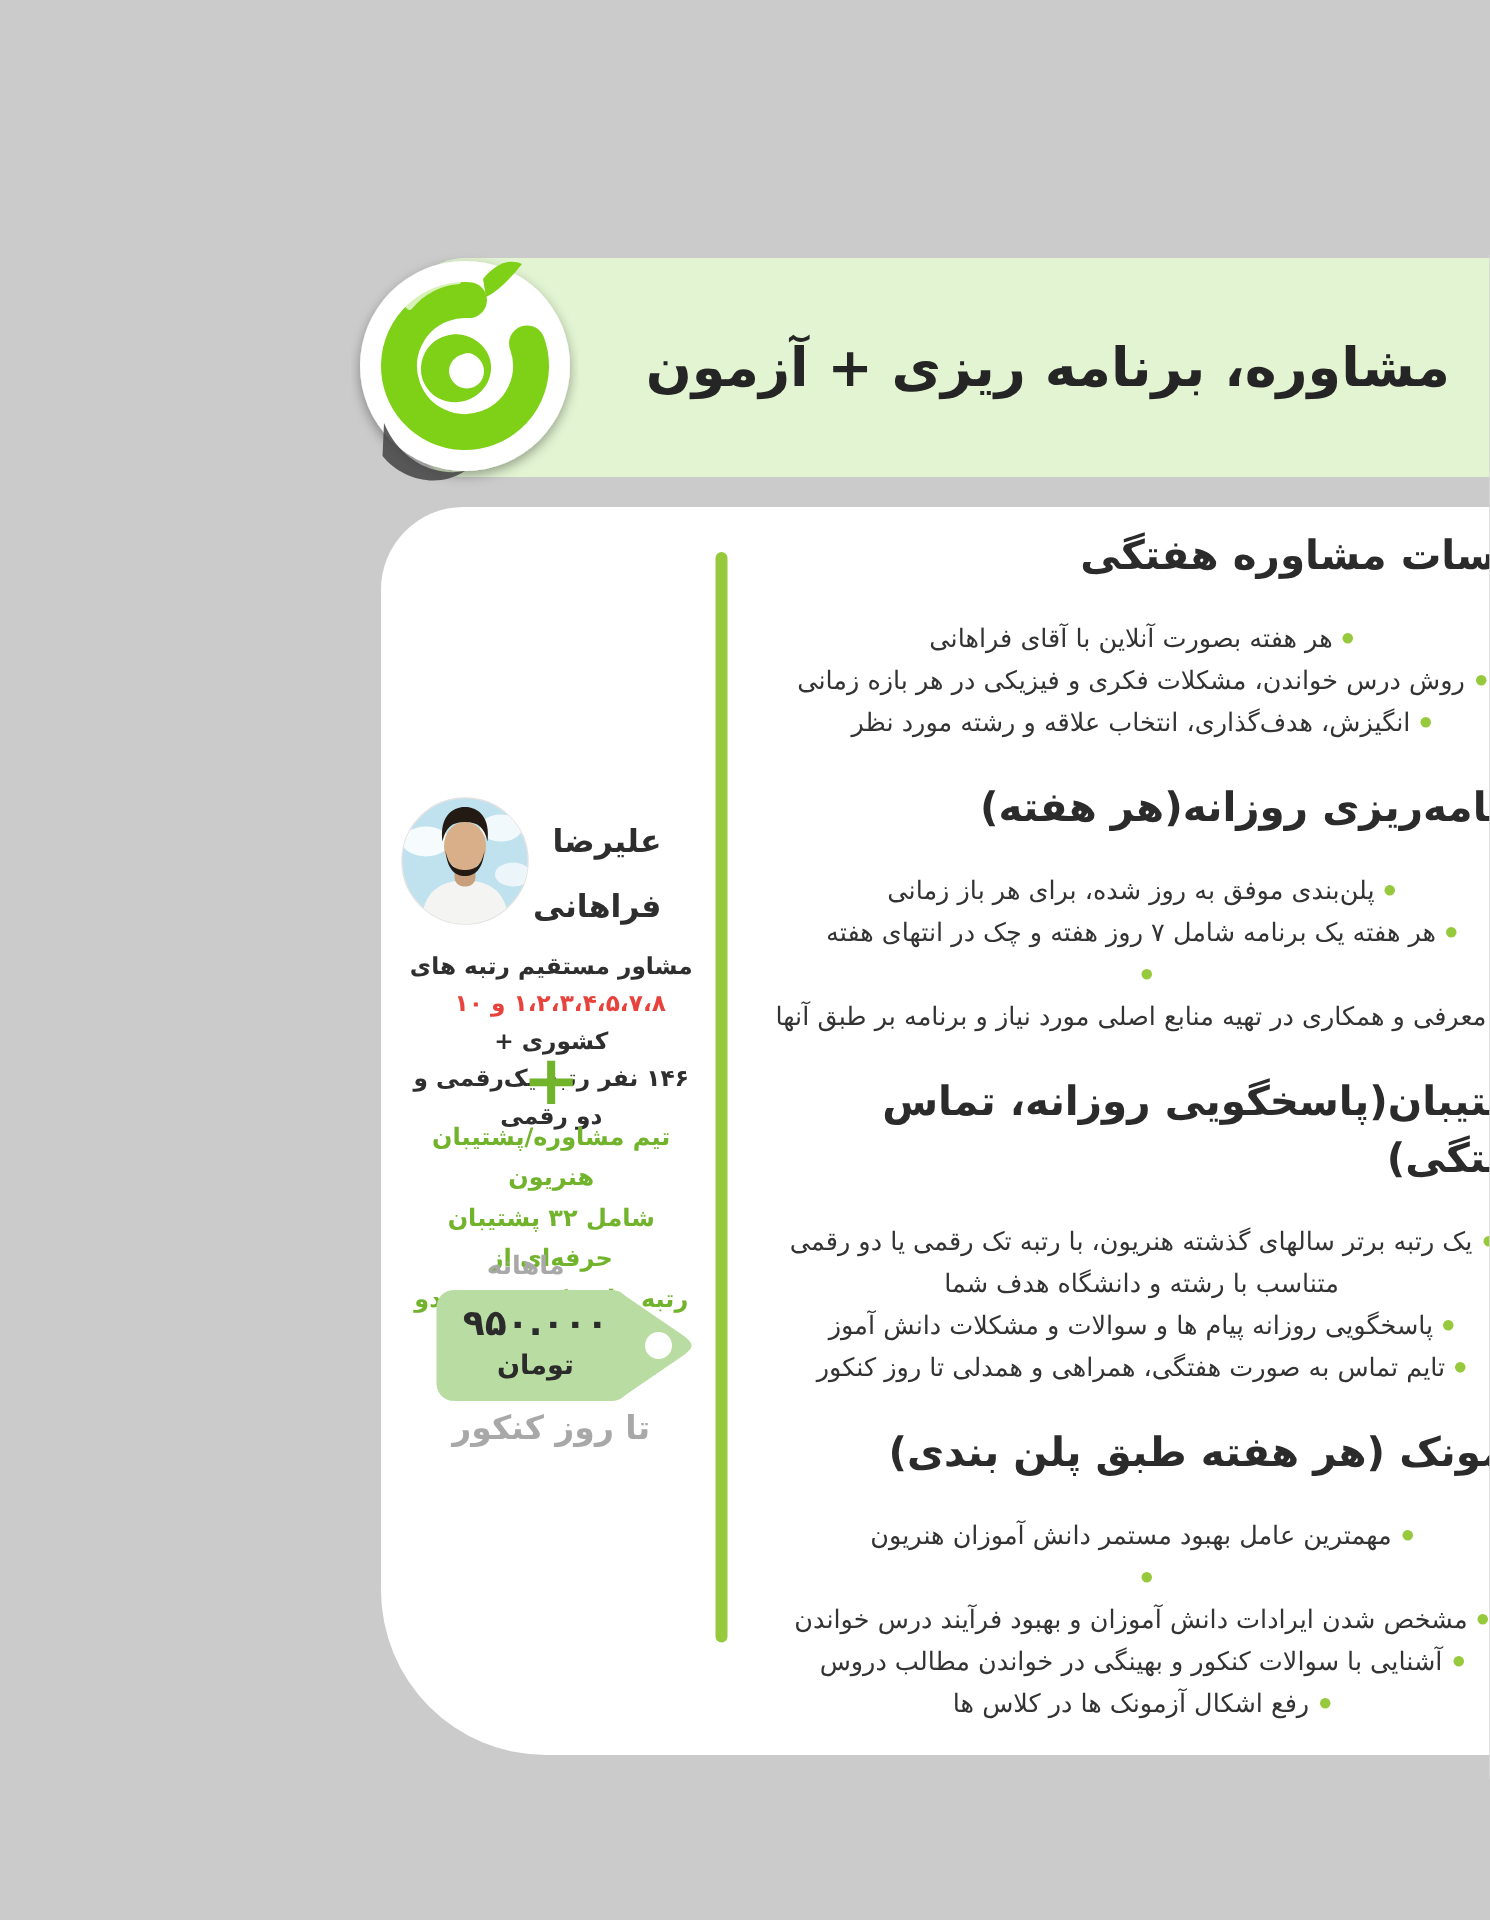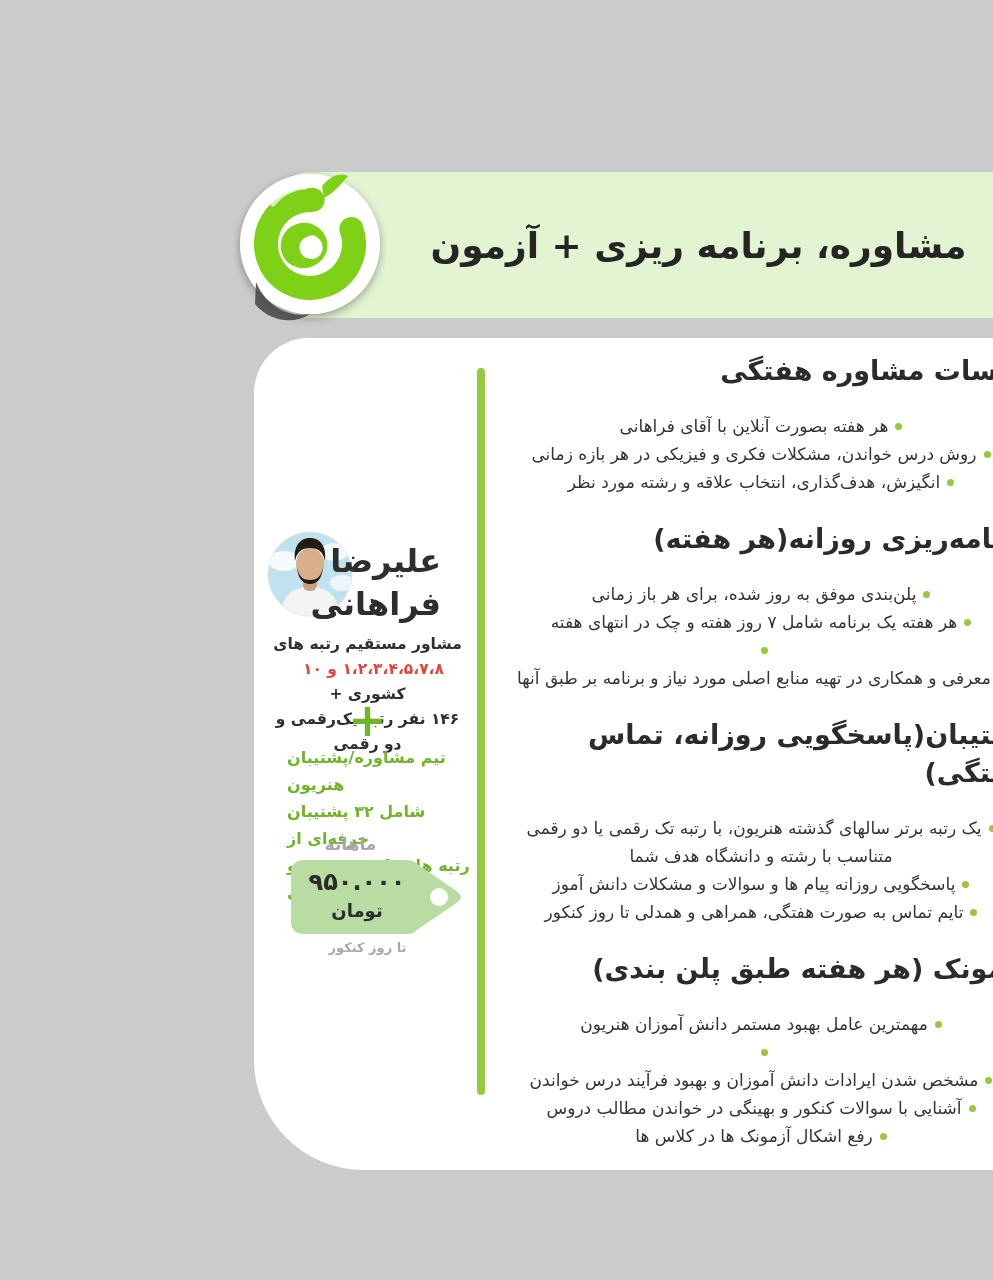--- a/index.html
+++ b/index.html
@@ -34,36 +34,36 @@
     padding-right:8px;margin-top:24px;line-height:38px;}
   .sec-h:first-child{margin-top:0;}
   .sec-ul{list-style:none;text-align:center;margin-top:22px;}
   .sec-ul li{font-size:17px;line-height:28px;color:#333;white-space:pre-line;}
   .dot{display:inline-block;width:7px;height:7px;border-radius:50%;background:var(--accent);
     margin-left:7px;vertical-align:2px;}
 
   
   .avatar{position:absolute;left:73px;top:531px;width:86px;height:86px;z-index:2;}
   .name-block{position:absolute;left:130px;top:540px;width:117px;z-index:2;
-    font-size:32px;font-weight:700;color:#2e2e2e;line-height:43px;}
+    font-size:21px;font-weight:700;color:#2e2e2e;line-height:43px;}
   .cred{position:absolute;left:75px;top:632px;width:197px;text-align:center;z-index:2;
     font-size:15.5px;font-weight:700;color:#2f2f2f;line-height:25px;}
   .cred .ranks{color:var(--red);margin-left:12px;}
   .plus-sign{position:absolute;left:75px;top:700px;width:197px;text-align:center;z-index:2;
     font-size:46px;font-weight:700;color:var(--side-green);line-height:40px;}
-  .team{position:absolute;left:75px;top:744px;width:197px;text-align:left;z-index:2;
-    font-size:16px;font-weight:700;color:var(--side-green);line-height:27px;margin-left:18px;}
+  .team{position:absolute;left:75px;top:744px;width:197px;text-align:center;z-index:2;
+    font-size:16px;font-weight:700;color:var(--side-green);line-height:27px;}
   .period{position:absolute;left:58px;top:834px;width:197px;text-align:center;z-index:2;
     font-size:17px;font-weight:700;color:var(--muted);}
   .tag-wrap{position:absolute;left:95px;top:858px;width:175px;height:78px;z-index:2;}
   .tag-text{position:absolute;left:98px;top:866px;width:130px;text-align:center;z-index:3;}
   .tag-amount{font-size:24px;font-weight:700;color:#2b2b2b;line-height:32px;letter-spacing:2px;}
   .tag-currency{font-size:18px;font-weight:700;color:#2b2b2b;line-height:26px;}
   .duration{position:absolute;left:75px;top:940px;width:197px;text-align:center;z-index:2;
-    font-size:13px;font-weight:700;color:var(--muted);}
+    font-size:22px;font-weight:700;color:var(--muted);}
 </style>
 </head>
 <body>
 
 <div class="page">
 
   <div class="header-card">
     <div class="page-title">مشاوره، برنامه ریزی + آزمون</div>
   </div>
 

